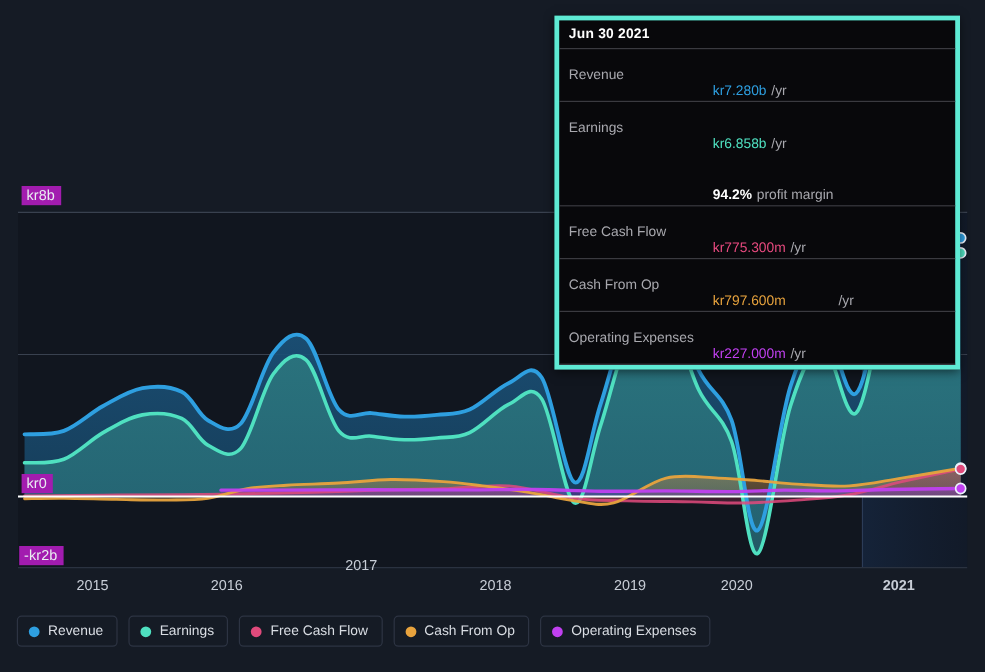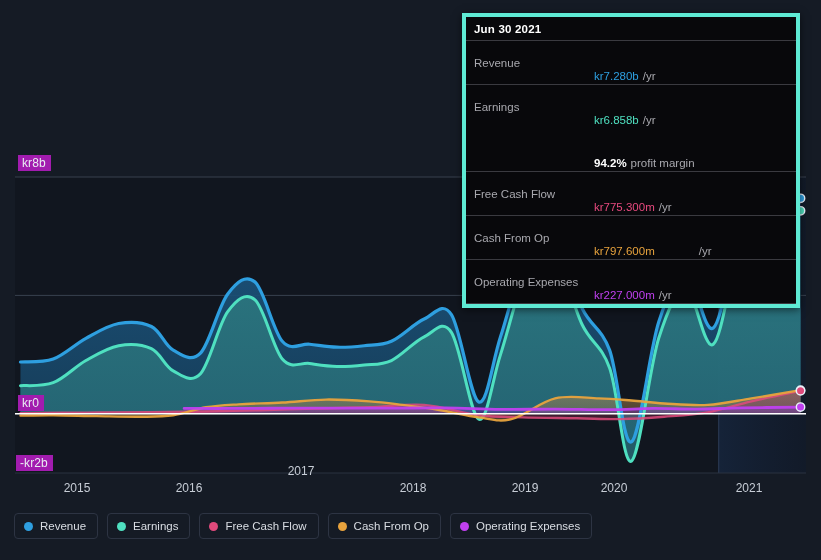--- a/index.html
+++ b/index.html
@@ -183,21 +183,21 @@
       <div class="ylab" style="left: 18px; top: 395px;">kr0</div>
       <div class="ylab" style="left: 16px; top: 455px;">-kr2b</div>
     </div>
   <div id="xlabels">
       <div class="xlab" style="left: 77px; top: 481px;">2015</div>
       <div class="xlab" style="left: 189px; top: 481px;">2016</div>
       <div class="xlab" style="left: 301px; top: 464px;">2017</div>
       <div class="xlab" style="left: 413px; top: 481px;">2018</div>
       <div class="xlab" style="left: 525px; top: 481px;">2019</div>
       <div class="xlab" style="left: 614px; top: 481px;">2020</div>
-      <div class="xlab" style="left: 749px; top: 481px;">2021</div>
+      <div class="xlab" style="left: 749px; top: 481px; font-weight: bold;">2021</div>
     </div>
 
   <div class="tooltip">
     <div class="tt-title">Jun 30 2021</div>
     <div id="tt-rows">
         <div class="tt-row">
           <div class="tt-label">Revenue</div>
           <div style="display: flex; align-items: baseline;">
             <span class="tt-value" style="color: rgb(46, 159, 224);">kr7.280b</span>
             <span class="tt-unit">/yr</span>

